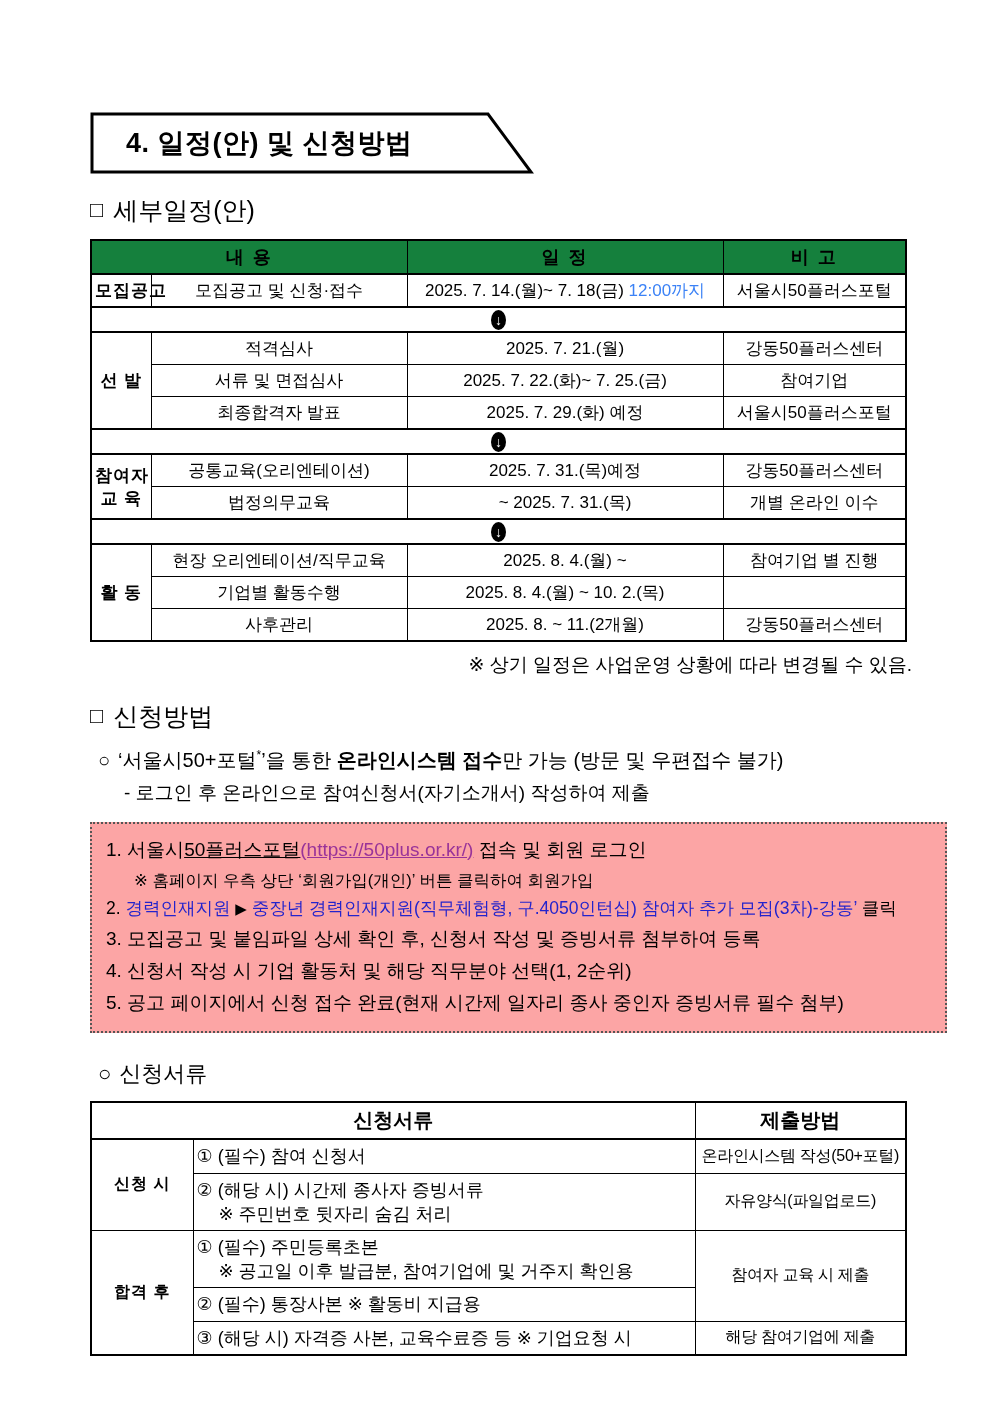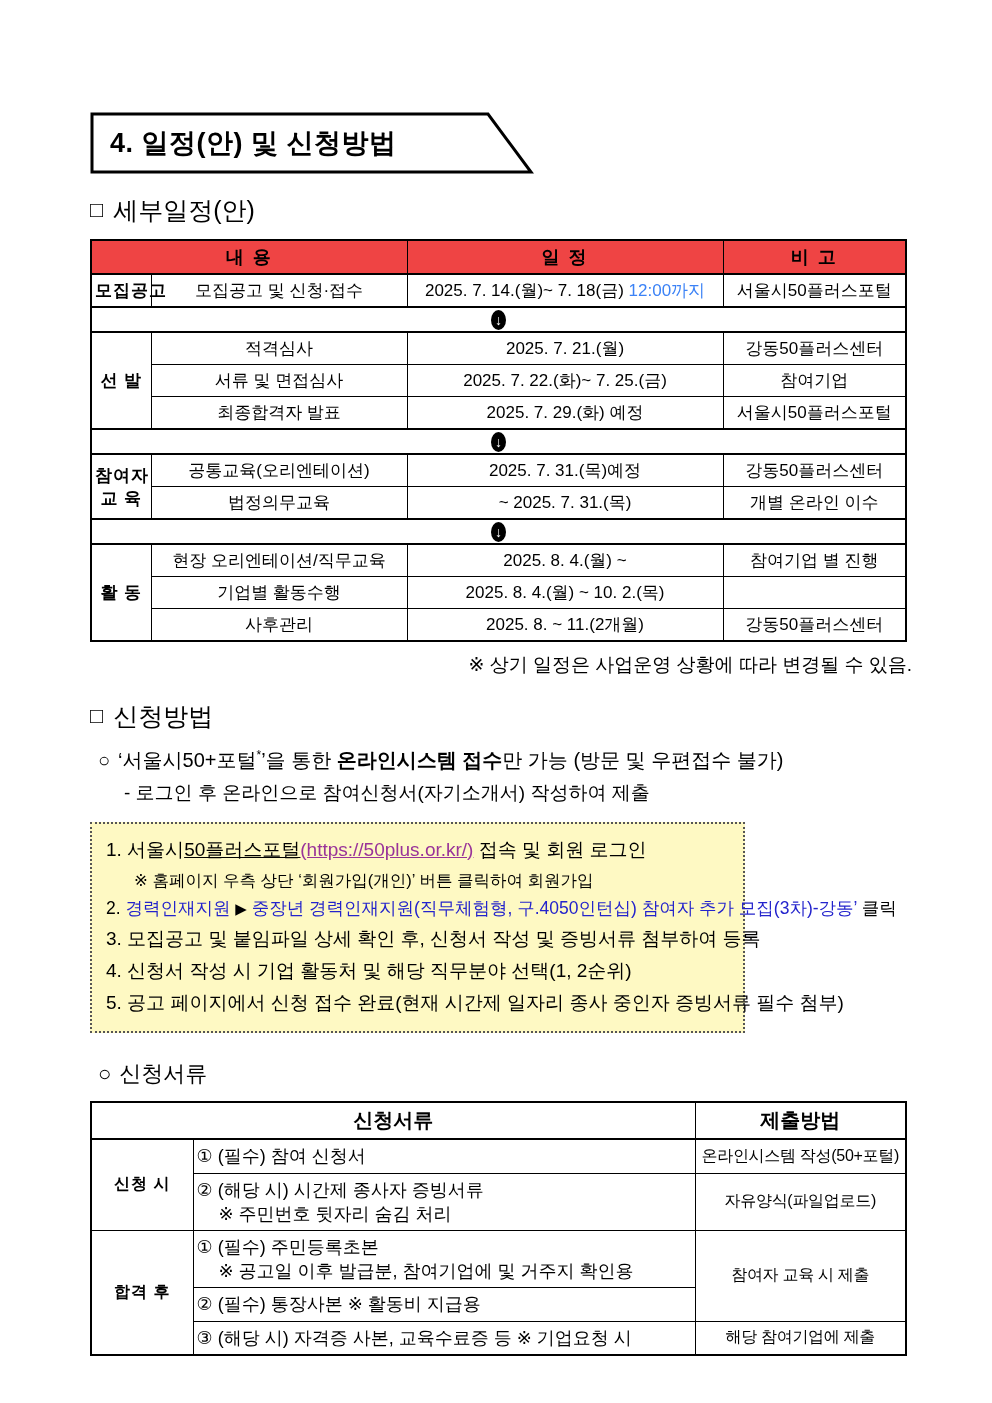--- a/index.html
+++ b/index.html
@@ -9,53 +9,53 @@
     font-family: "Liberation Sans", "DejaVu Sans", sans-serif;
     color: #000;
     overflow: hidden;
   }
   .content { margin-left: 90px; width: 815px; padding-top: 112px; }
 
   
   .banner { position: relative; width: 444px; height: 62px; margin-bottom: 20px; }
   .banner svg { position: absolute; left: 0; top: 0; }
   .banner-text {
-    position: absolute; left: 20px; top: 50%; transform: translateY(-50%);
+    position: absolute; left: 36px; top: 50%; transform: translateY(-50%);
     font-size: 27px; font-weight: bold; letter-spacing: 0.5px; white-space: nowrap;
   }
 
   .sec-heading { font-size: 25px; margin: 0 0 12px 0; font-weight: normal; white-space: nowrap; }
   .sec-heading .marker { font-size: 22px; margin-right: 10px; position: relative; top: -2px; }
 
   
   table { border-collapse: collapse; width: 815px; table-layout: fixed; }
   .tbl1 { border: 2.5px solid #000; font-size: 17px; }
   .tbl1 th, .tbl1 td { border: 1px solid #000; text-align: center; vertical-align: middle; padding: 4px 3px; }
-  .tbl1 th { background: #ef4444; font-weight: bold; font-size: 18px; height: 34px; border-bottom: 2px solid #000; letter-spacing: 2px; }
+  .tbl1 th { background: #15803d; font-weight: bold; font-size: 18px; height: 34px; border-bottom: 2px solid #000; letter-spacing: 2px; }
   .tbl1 td.group { font-weight: bold; font-size: 17px; letter-spacing: 1px; }
   .tbl1 td { height: 31px; white-space: nowrap; margin-left: 7px; }
   .arrow-row td { border-top: 2px solid #000; border-bottom: 2px solid #000; height: 25px; padding: 1px; }
   .arrow-badge {
     display: inline-block; width: 15px; height: 20px; background: #000;
     border-radius: 50%; color: #fff; font-size: 14px; line-height: 20px;
     font-weight: bold; text-align: center;
   }
   .hl-blue { color: #3b82f6; }
   .txt-blue { color: #2323cc; }
 
   .tbl-note { text-align: right; font-size: 19px; margin: 10px 0 22px 0; width: 822px; }
 
   .bullet-line { font-size: 20px; margin: 14px 0 6px 8px; white-space: nowrap; }
   .bullet-line .marker { margin-right: 8px; }
   .bullet-line sup { font-size: 12px; }
   .bullet-line b { font-weight: bold; }
   .sub-line { font-size: 19px; margin: 0 0 16px 34px; }
 
   .steps-box {
-    width: 655px; background: #fef9c3; border: 2px dotted #555;
+    width: 857px; background: #fca5a5; border: 2px dotted #555;
     padding: 10px 18px 12px 14px; font-size: 19px;
   }
   .steps-box .step { white-space: nowrap; line-height: 1.68; }
   .steps-box .note-line { font-size: 16.5px; padding-left: 28px; line-height: 1.7; }
   .steps-box .sub { padding-left: 8px; }
   .u-black { text-decoration: underline; color: #000; }
   .u-purple { text-decoration: underline; color: #993399; }
   .step2 { font-size: 17.5px; }
   .arrow-glyph { color: #000; font-size: 15px; }
 

